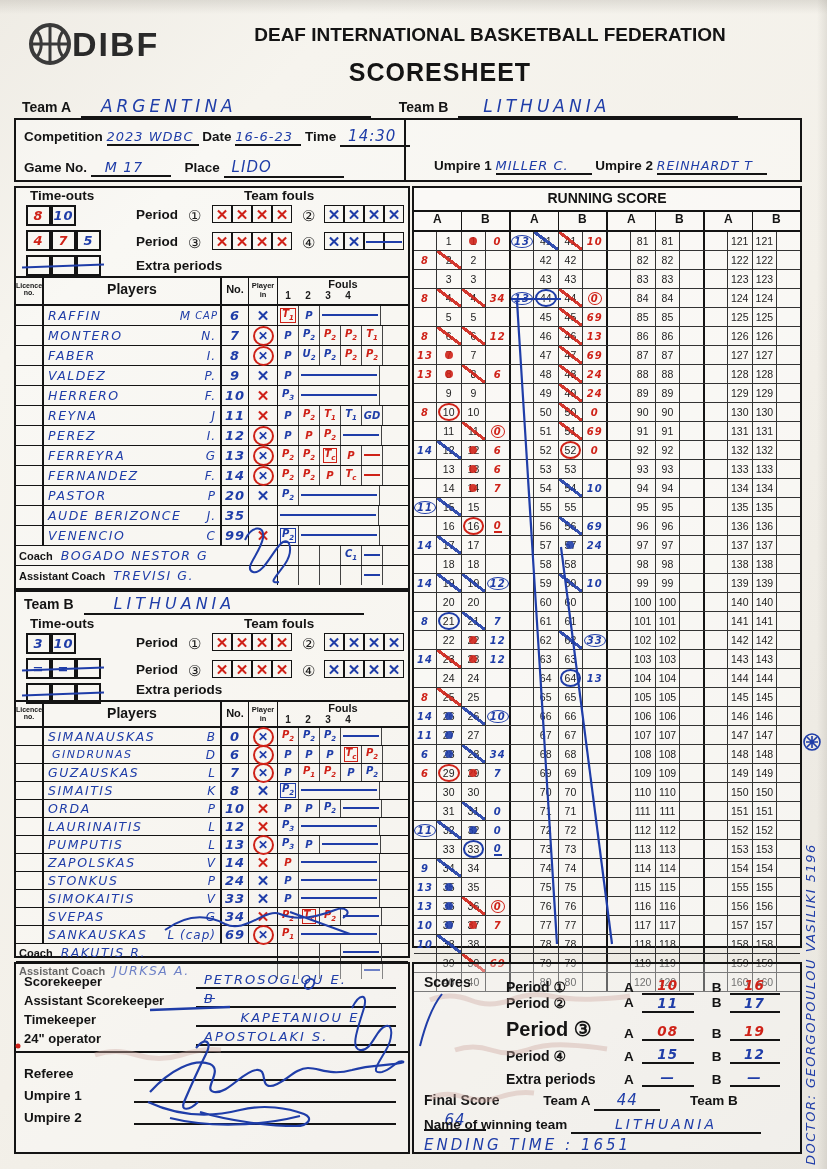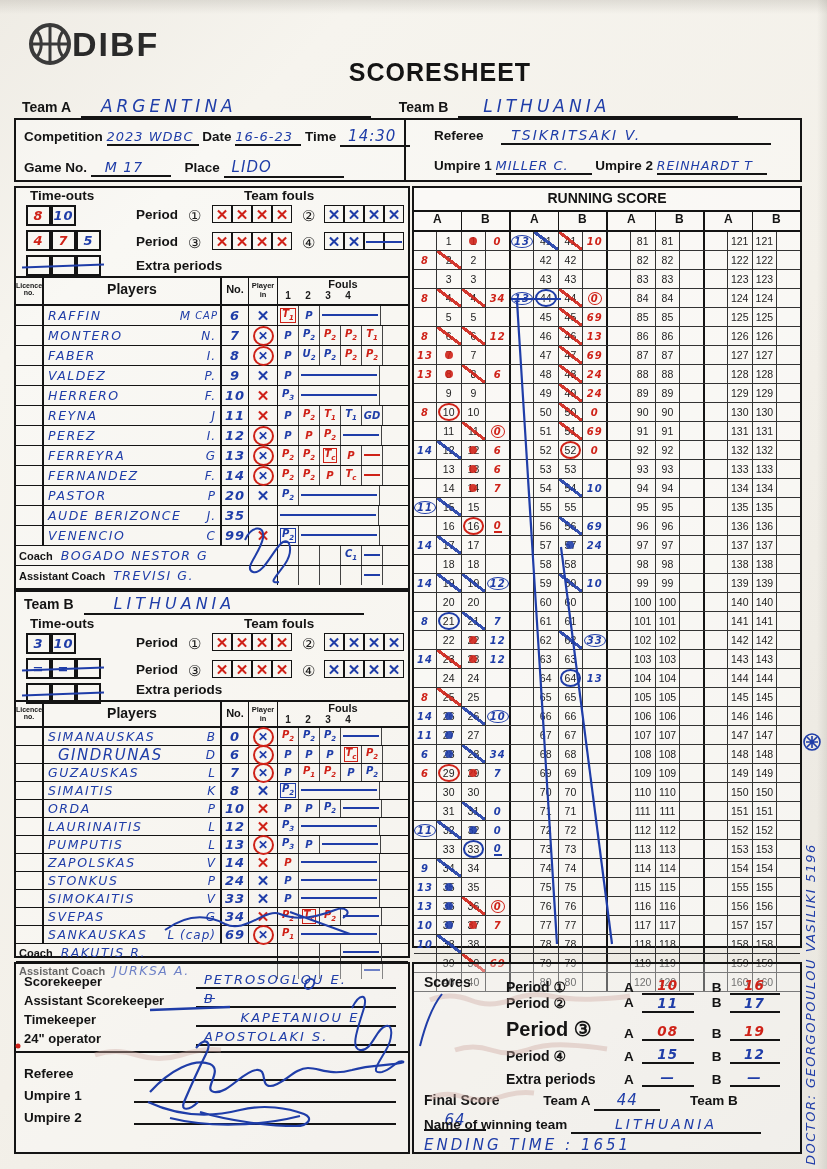--- a/index.html
+++ b/index.html
@@ -34,20 +34,21 @@
 <body>
 
 <div class="sheet">
 
   <div class="abs" style="left:28px;top:22px;">
     <svg class="logo-ball" width="44" height="44" viewBox="0 0 44 44">
       <circle cx="22" cy="22" r="19" fill="none" stroke="#3a3a3a" stroke-width="4"></circle>
       <path d="M22 3 V41 M3 22 H41 M8 8 C15 16 15 28 8 36 M36 8 C29 16 29 28 36 36" fill="none" stroke="#3a3a3a" stroke-width="3"></path>
     </svg><span class="logo-txt">DIBF</span>
   </div>
+  <div class="abs lbl" style="left:190px;top:24px;width:600px;text-align:center;font-size:19px;">DEAF INTERNATIONAL BASKETBALL FEDERATION</div>
   <div class="abs lbl" style="left:190px;top:58px;width:500px;text-align:center;font-size:25px;letter-spacing:1px;">SCORESHEET</div>
 
   <div class="abs" style="left:22px;top:96px;width:780px;font-size:14px;">
     <span class="lbl">Team A</span>
     <span class="uline" style="width:290px;margin-left:6px;"><span class="hw pen-b" style="font-size:17px;letter-spacing:4px;margin-left:20px;">ARGENTINA</span></span>
     <span class="lbl" style="margin-left:24px;">Team B</span>
     <span class="uline" style="width:280px;margin-left:6px;"><span class="hw pen-b" style="font-size:17px;letter-spacing:4px;margin-left:25px;">LITHUANIA</span></span>
   </div>
 
   <div class="abs box" style="left:14px;top:118px;width:788px;height:64px;">
@@ -59,24 +60,20 @@
       <span class="uline" style="width:66px;"><span class="hw pen-b" style="font-size:13px;">16-6-23</span></span>
       <span class="lbl">Time</span>
       <span class="uline" style="width:70px;"><span class="hw pen-b" style="font-size:15px;margin-left:8px;">14:30</span></span>
     </div>
     <div class="abs" style="left:8px;top:38px;font-size:13.5px;">
       <span class="lbl">Game No.</span>
       <span class="uline" style="width:80px;"><span class="hw pen-b" style="font-size:14px;margin-left:14px;">M 17</span></span>
       <span class="lbl" style="margin-left:10px;">Place</span>
       <span class="uline" style="width:120px;"><span class="hw pen-b" style="font-size:15px;margin-left:8px;">LIDO</span></span>
     </div>
-    <div class="abs" style="left:418px;top:7px;font-size:13.5px;">
-      <span class="lbl">Referee</span>
-      <span class="uline" style="width:270px;margin-left:14px;"><span class="hw pen-b" style="font-size:14px;letter-spacing:2px;margin-left:10px;">TSIKRITSAKI  V.</span></span>
-    </div>
     <div class="abs" style="left:418px;top:38px;font-size:13.5px;">
       <span class="lbl">Umpire 1</span>
       <span class="uline" style="width:96px;"><span class="hw pen-b" style="font-size:13px;">MILLER  C.</span></span>
       <span class="lbl">Umpire 2</span>
       <span class="uline" style="width:110px;"><span class="hw pen-b" style="font-size:12.5px;">REINHARDT T</span></span>
     </div>
   </div>
 
   <div id="panel-a" class="abs box" style="left:14px;top:186px;width:396px;height:404px;">
       <div style="position: relative; height: 88px;">
@@ -636,21 +633,21 @@
               <span class="fm" style="color: rgb(31, 61, 168);">P<sub>2</sub></span>
             </div>
             <div style="width: 40px; border-right: 1px solid rgb(68, 68, 68); position: relative;">
               <div style="position: absolute; left: 2px; right: 2px; top: 6.5px; height: 2px; background: rgb(31, 61, 168);"></div>
             </div>
           </div>
         </div>
         <div style="position: relative; height: 17px; border-bottom: 1.5px solid rgb(20, 20, 20); display: flex;">
           <div style="width: 26px; border-right: 2px solid rgb(20, 20, 20);"></div>
           <div style="width: 176px; border-right: 2px solid rgb(20, 20, 20); display: flex; align-items: center; overflow: hidden;">
-            <span class="hw pen-b" style="font-size: 15px; letter-spacing: 1.5px; margin-left: 14px; white-space: nowrap; flex: 1 1 0%;">GINDRUNAS</span>
+            <span class="hw pen-b" style="font-size: 11px; letter-spacing: 1.5px; margin-left: 8px; white-space: nowrap; flex: 1 1 0%;">GINDRUNAS</span>
             <span class="hw pen-b" style="font-size: 12px; margin-right: 4px;">D</span>
           </div>
           <div style="width: 26px; border-right: 1.5px solid rgb(20, 20, 20); display: flex; align-items: center; justify-content: center;">
             <span class="hw pen-b" style="font-size: 13px; font-weight: bold;">6</span>
           </div>
           <div style="width: 28px; border-right: 1.5px solid rgb(20, 20, 20); display: flex; align-items: center; justify-content: center;">
             <span class="in-circ">
               <span class="xmark" style="color: rgb(31, 61, 168); font-size: 12px;">✕</span>
             </span>
           </div>

